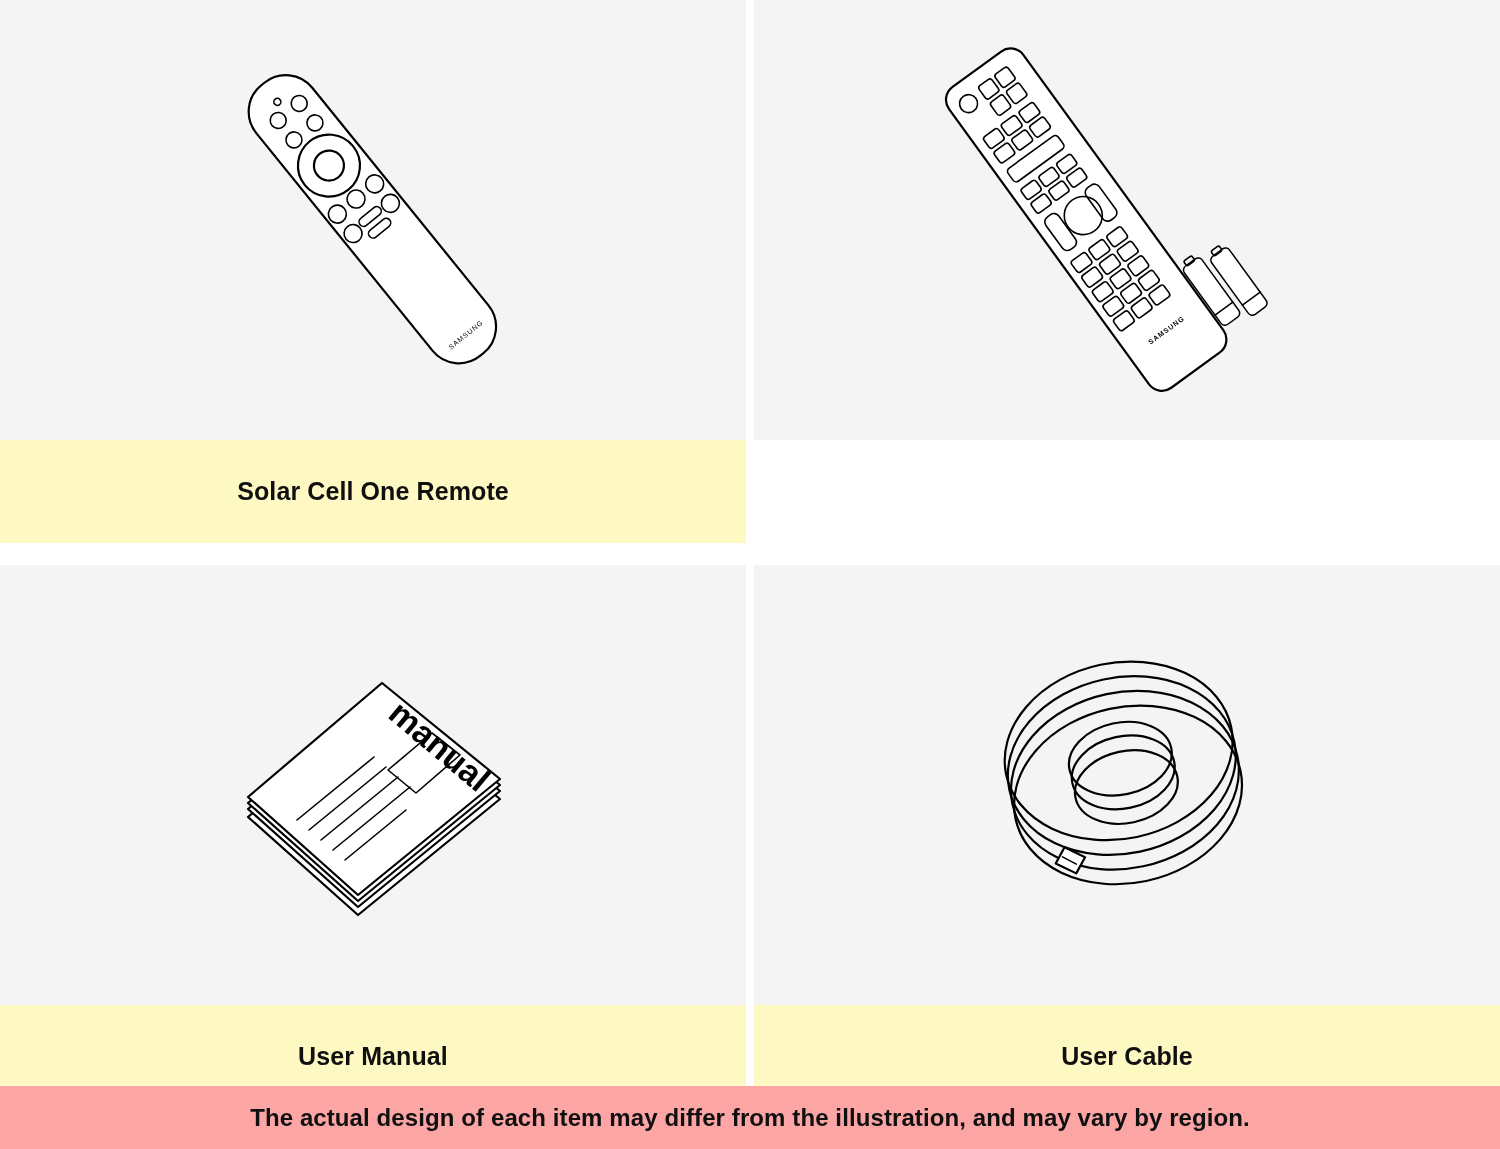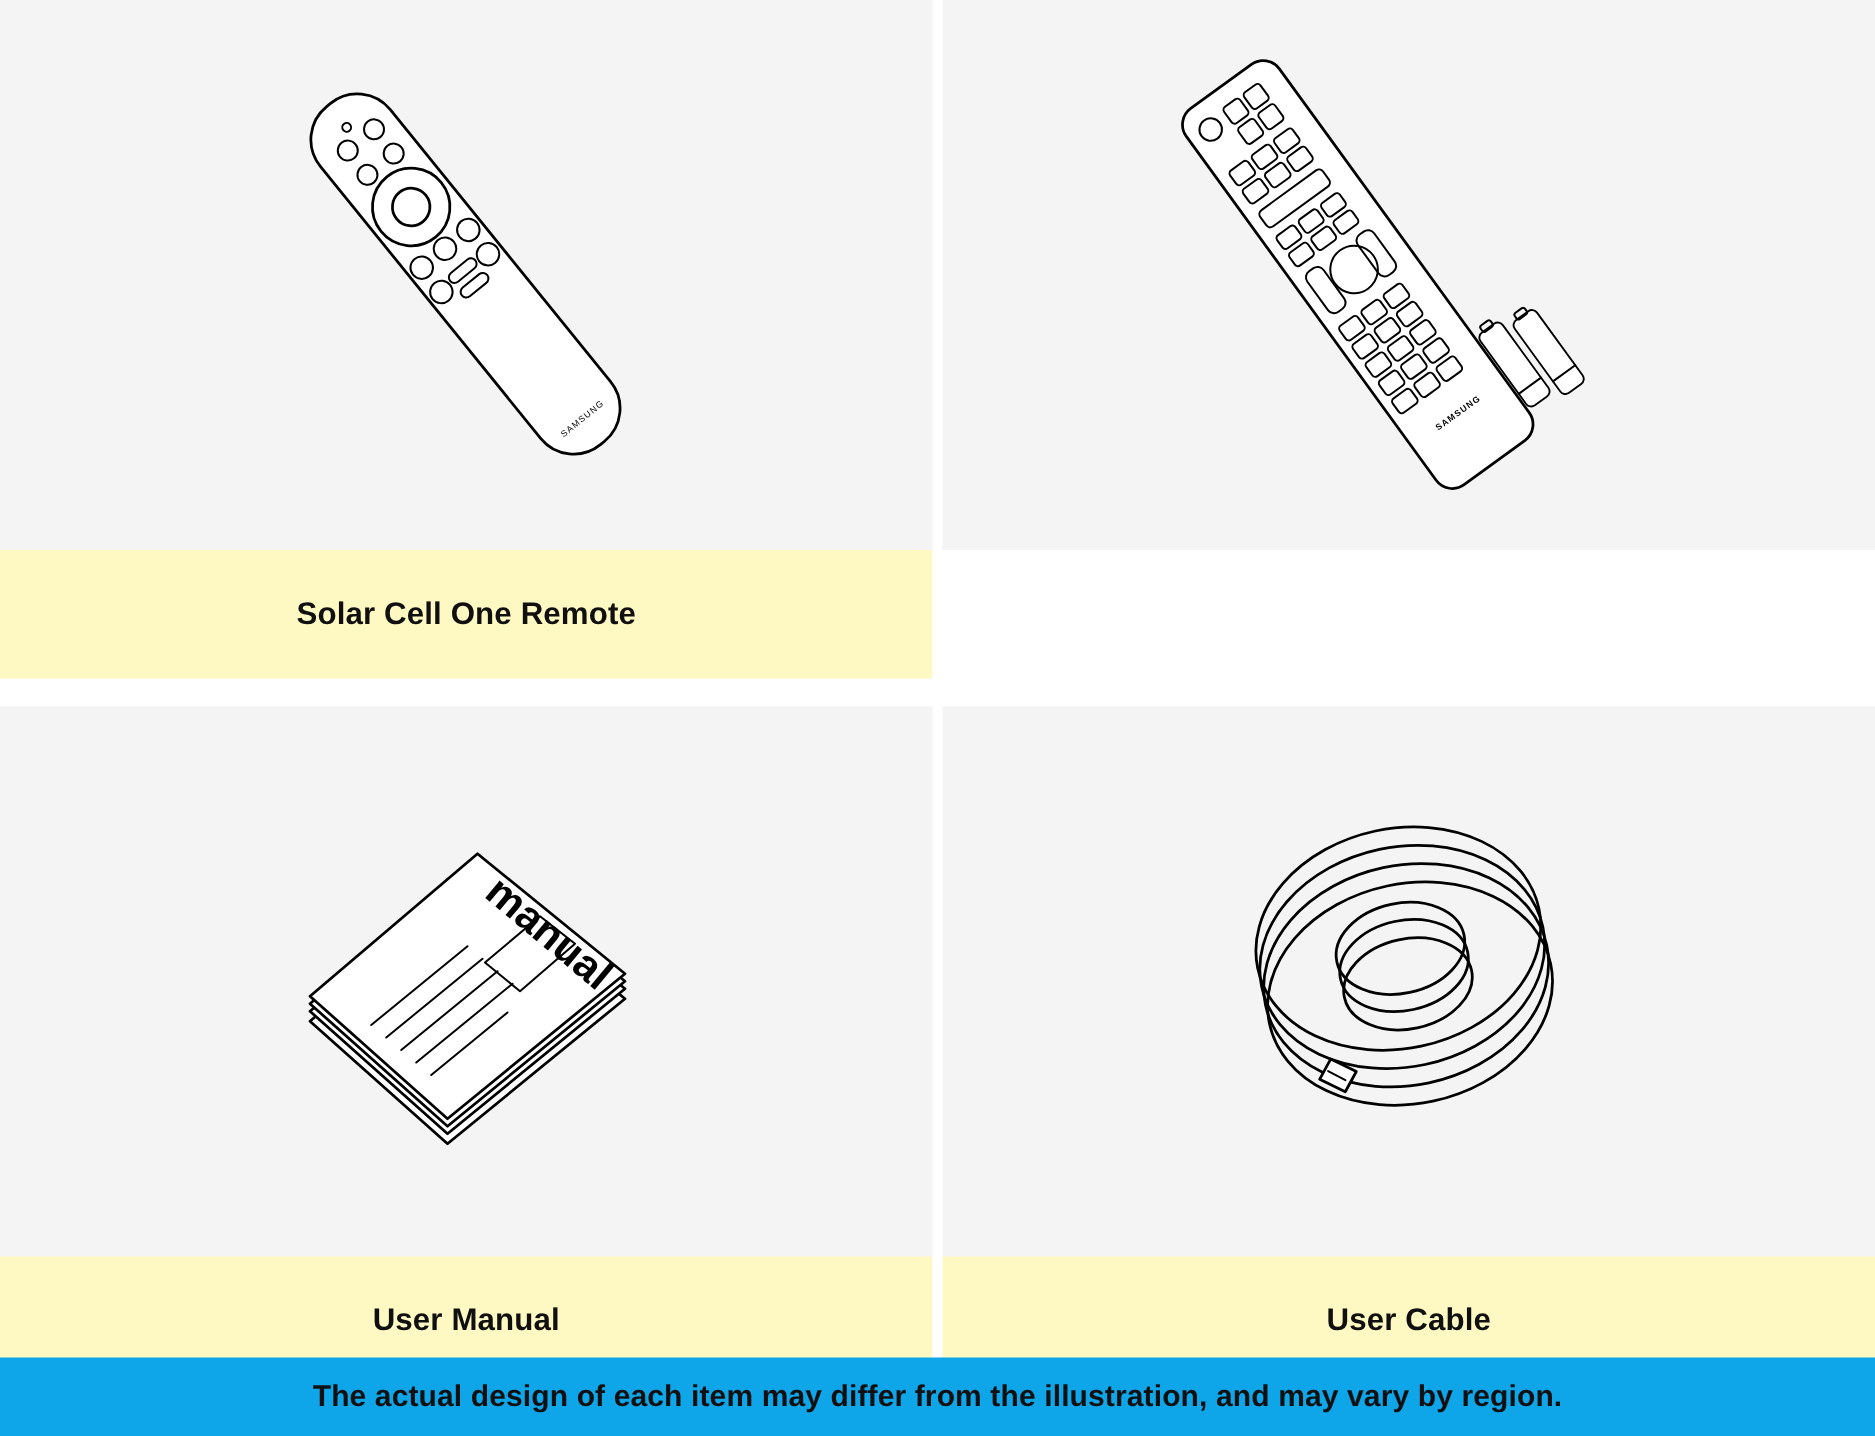--- a/index.html
+++ b/index.html
@@ -54,21 +54,21 @@
   }
   .gap-col, .gap-row {
     background: #ffffff;
   }
   .footer {
     position: absolute;
     left: 0;
     top: 1086px;
     width: 1500px;
     height: 63px;
-    background: #0ea5e9;
+    background: #fca5a5;
     display: flex;
     align-items: center;
     justify-content: center;
   }
   .footer-text {
     font-size: 24px;
     font-weight: bold;
     color: #101010;
     letter-spacing: 0.1px;
   }

